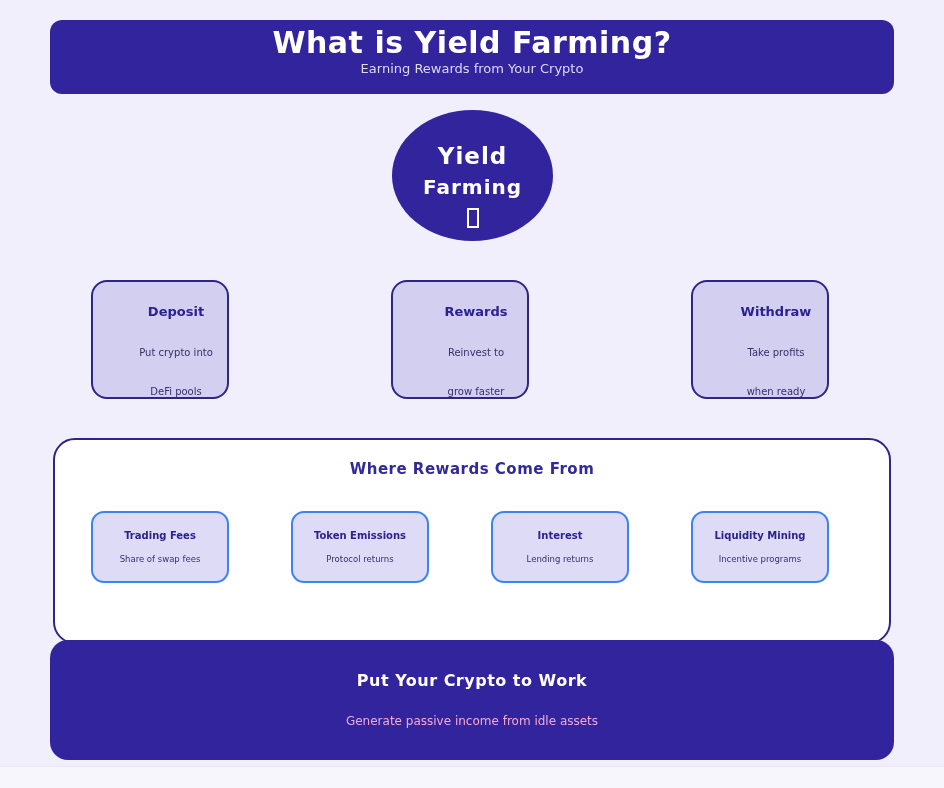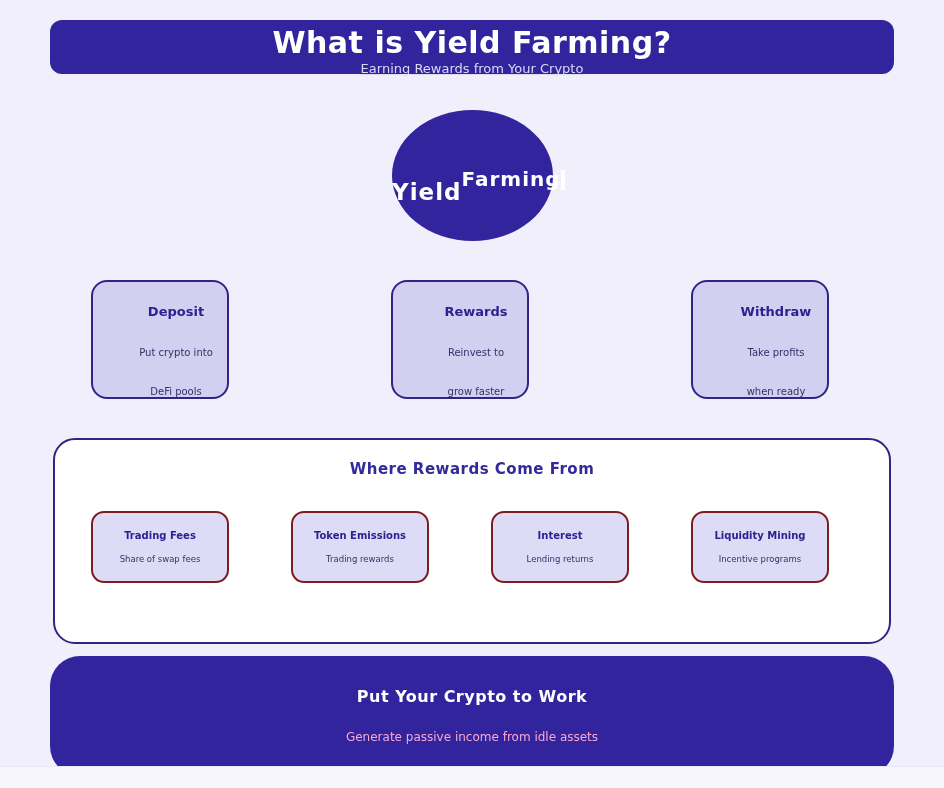--- a/index.html
+++ b/index.html
@@ -7,39 +7,39 @@
   body {
     position: relative;
     background: #f1effc;
     font-family: "DejaVu Sans", "Liberation Sans", sans-serif;
     overflow: hidden;
   }
 
   
   .header-banner {
     position: absolute; left: 50px; top: 20px;
-    width: 844px; height: 54px;
+    width: 844px; height: 74px;
     background: #32249d; border-radius: 12px;
     text-align: center; color: #ffffff;
   }
   .header-title {
     padding-top: 5px;
     font-size: 30px; font-weight: bold; letter-spacing: 0.5px;
   }
   .header-subtitle {
     margin-top: 1px;
-    font-size: 13px; color: #ddd8f4; text-decoration: underline;
+    font-size: 13px; color: #ddd8f4;
   }
 
   
   .center-node {
     position: absolute; left: 392px; top: 110px;
     width: 161px; height: 131px;
     background: #32249d; border-radius: 50%;
-    display: flex; flex-direction: row; align-items: center;
+    display: flex; flex-direction: column; align-items: center;
     color: #ffffff; text-align: center;
   }
   .center-line1 { margin-top: 33px; font-size: 23px; font-weight: bold; letter-spacing: 1px; }
   .center-line2 { margin-top: 6px; font-size: 20px; font-weight: bold; letter-spacing: 1px; }
   .missing-glyph {
     display: inline-block; margin-top: 9px;
     width: 12px; height: 20px;
     border: 2px solid #ffffff;
   }
 
@@ -67,31 +67,31 @@
   .rewards-title {
     margin-top: 20px; text-align: center;
     font-size: 15px; font-weight: bold; color: #322a9a; letter-spacing: 0.5px;
   }
   .sources-row {
     position: absolute; left: 36px; top: 71px; width: 738px;
     display: flex; justify-content: space-between;
   }
   .source-card {
     width: 138px; height: 72px;
-    background: #dedbf7; border: 2px solid #7f1d1d; border-radius: 13px;
+    background: #dedbf7; border: 2px solid #3b82f6; border-radius: 13px;
     text-align: center;
   }
   .source-title { margin-top: 17px; font-size: 10px; font-weight: bold; color: #2b2190; }
   .source-desc { margin-top: 13px; font-size: 8.5px; color: #35306b; }
 
   
   .footer-banner {
-    position: absolute; left: 50px; top: 656px;
+    position: absolute; left: 50px; top: 640px;
     width: 844px; height: 120px;
-    background: #32249d; border-radius: 30px;
+    background: #32249d; border-radius: 18px;
     text-align: center; color: #ffffff;
   }
   .footer-title { margin-top: 31px; font-size: 16px; font-weight: bold; letter-spacing: 0.5px; }
   .footer-subtitle { margin-top: 24px; font-size: 12px; color: #f9a8d4; }
 
   
   .bottom-strip {
     position: absolute; left: 0; top: 766px;
     width: 944px; height: 22px;
     background: #f7f6fd; border-top: 1px solid #e9e6f8;
@@ -131,21 +131,21 @@
 
 <div class="rewards-section">
   <div class="rewards-title">Where Rewards Come From</div>
   <div class="sources-row">
     <div class="source-card">
       <div class="source-title">Trading Fees</div>
       <div class="source-desc">Share of swap fees</div>
     </div>
     <div class="source-card">
       <div class="source-title">Token Emissions</div>
-      <div class="source-desc">Trading rewards</div>
+      <div class="source-desc">Protocol returns</div>
     </div>
     <div class="source-card">
       <div class="source-title">Interest</div>
       <div class="source-desc">Lending returns</div>
     </div>
     <div class="source-card">
       <div class="source-title">Liquidity Mining</div>
       <div class="source-desc">Incentive programs</div>
     </div>
   </div>

